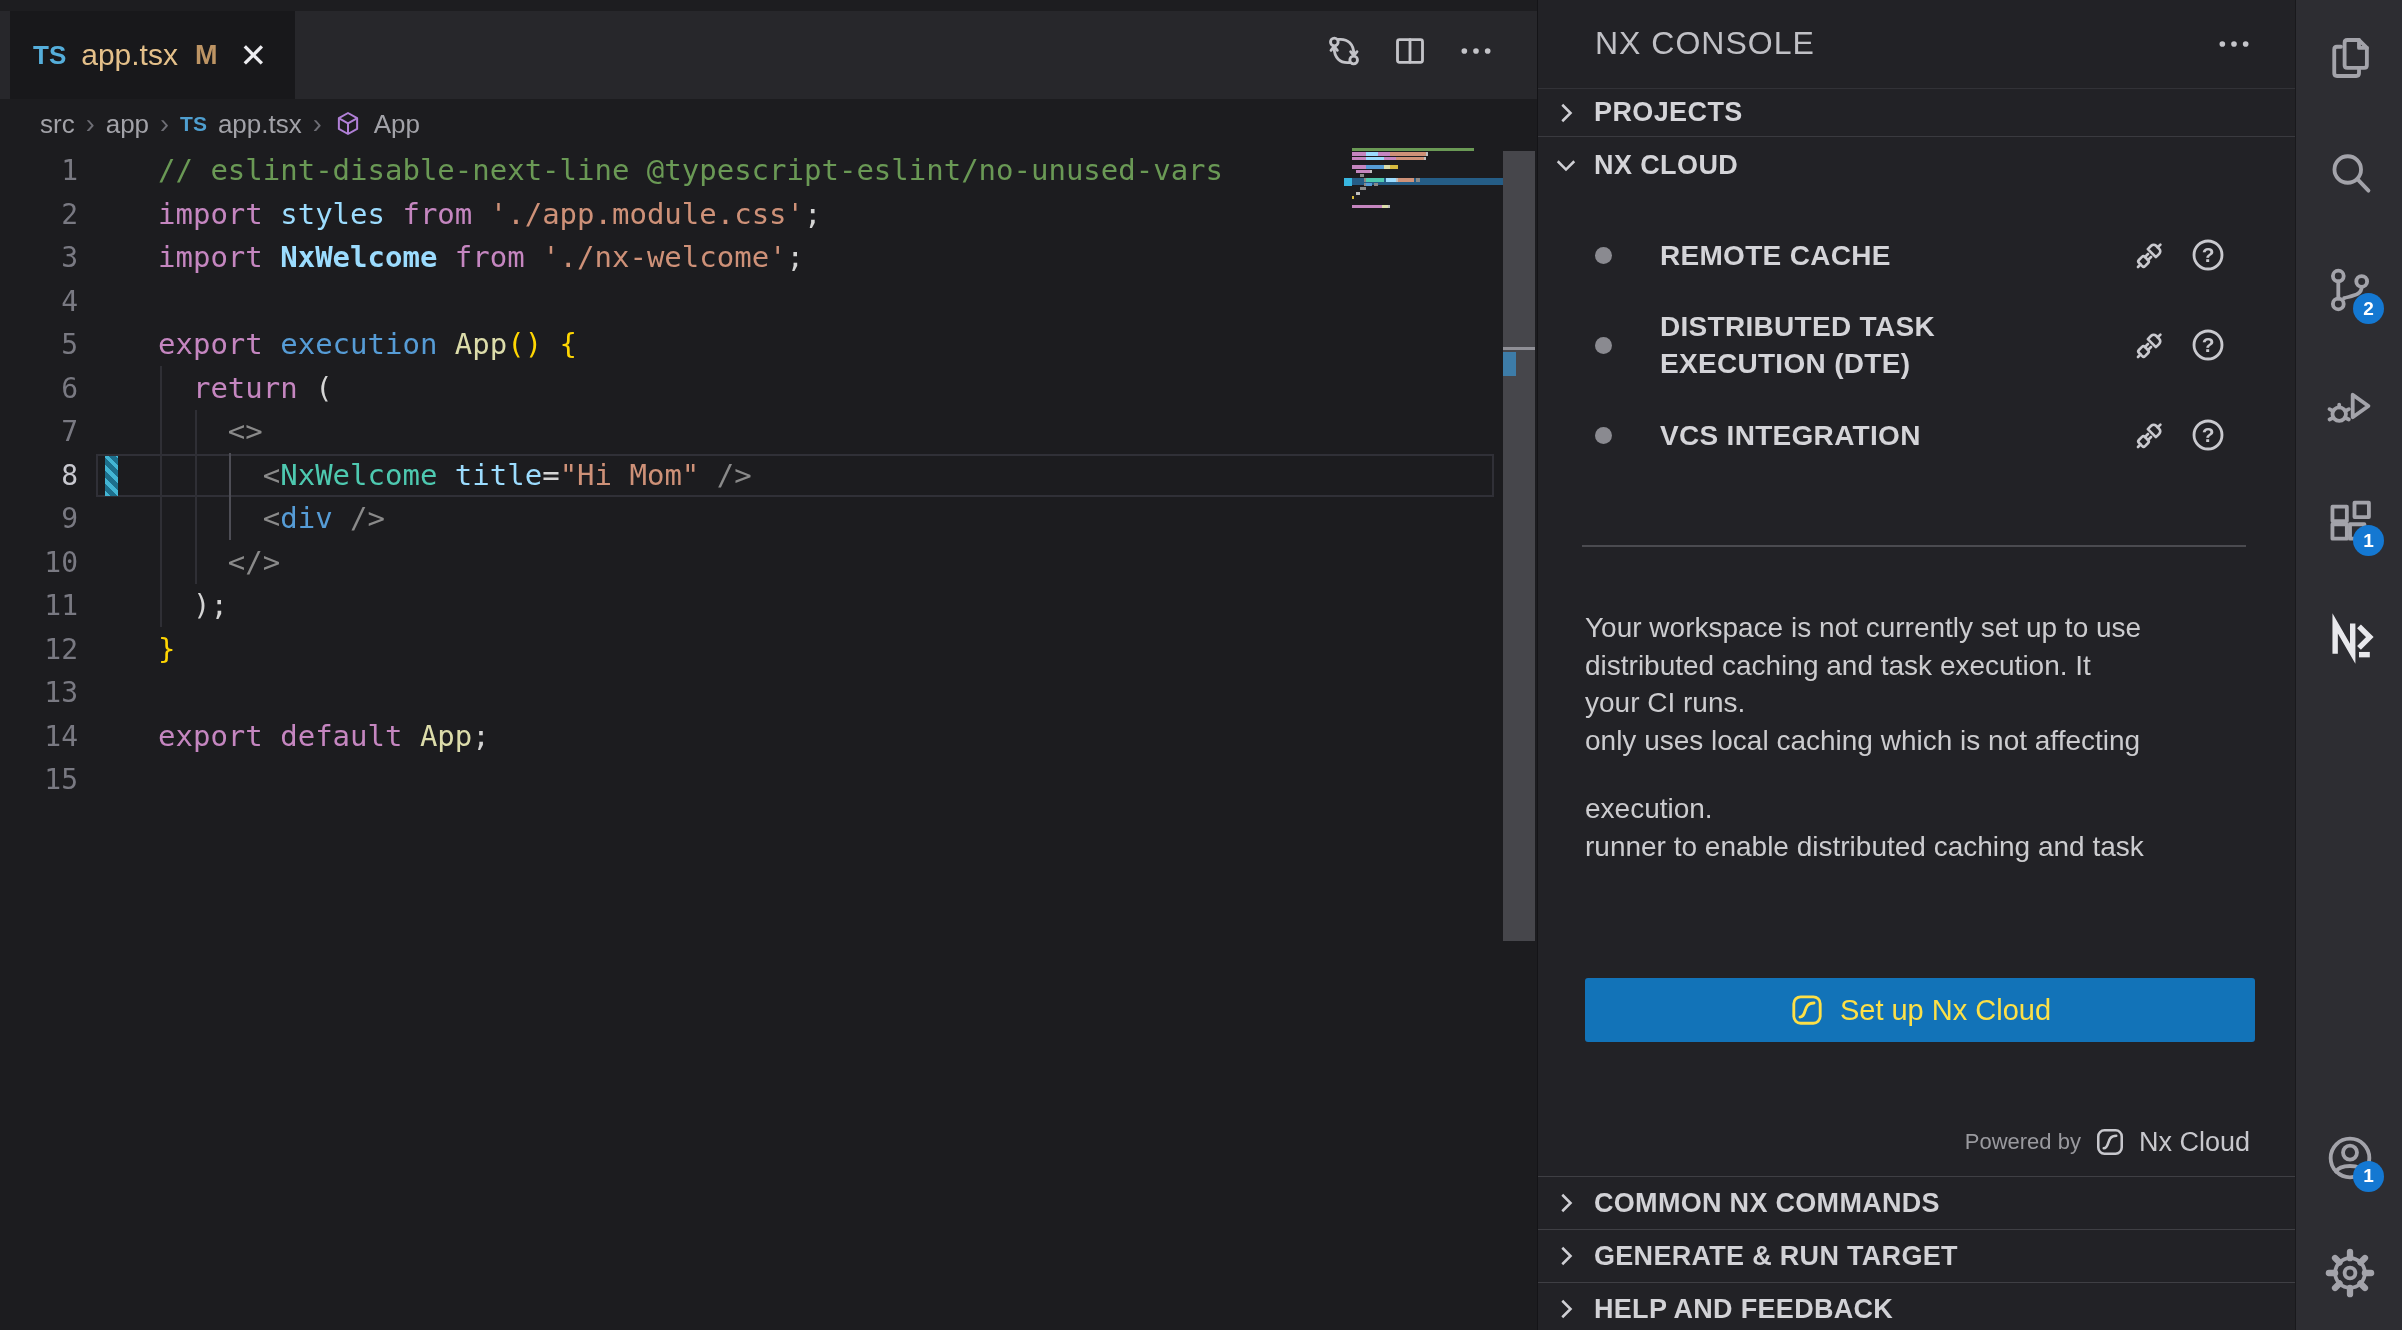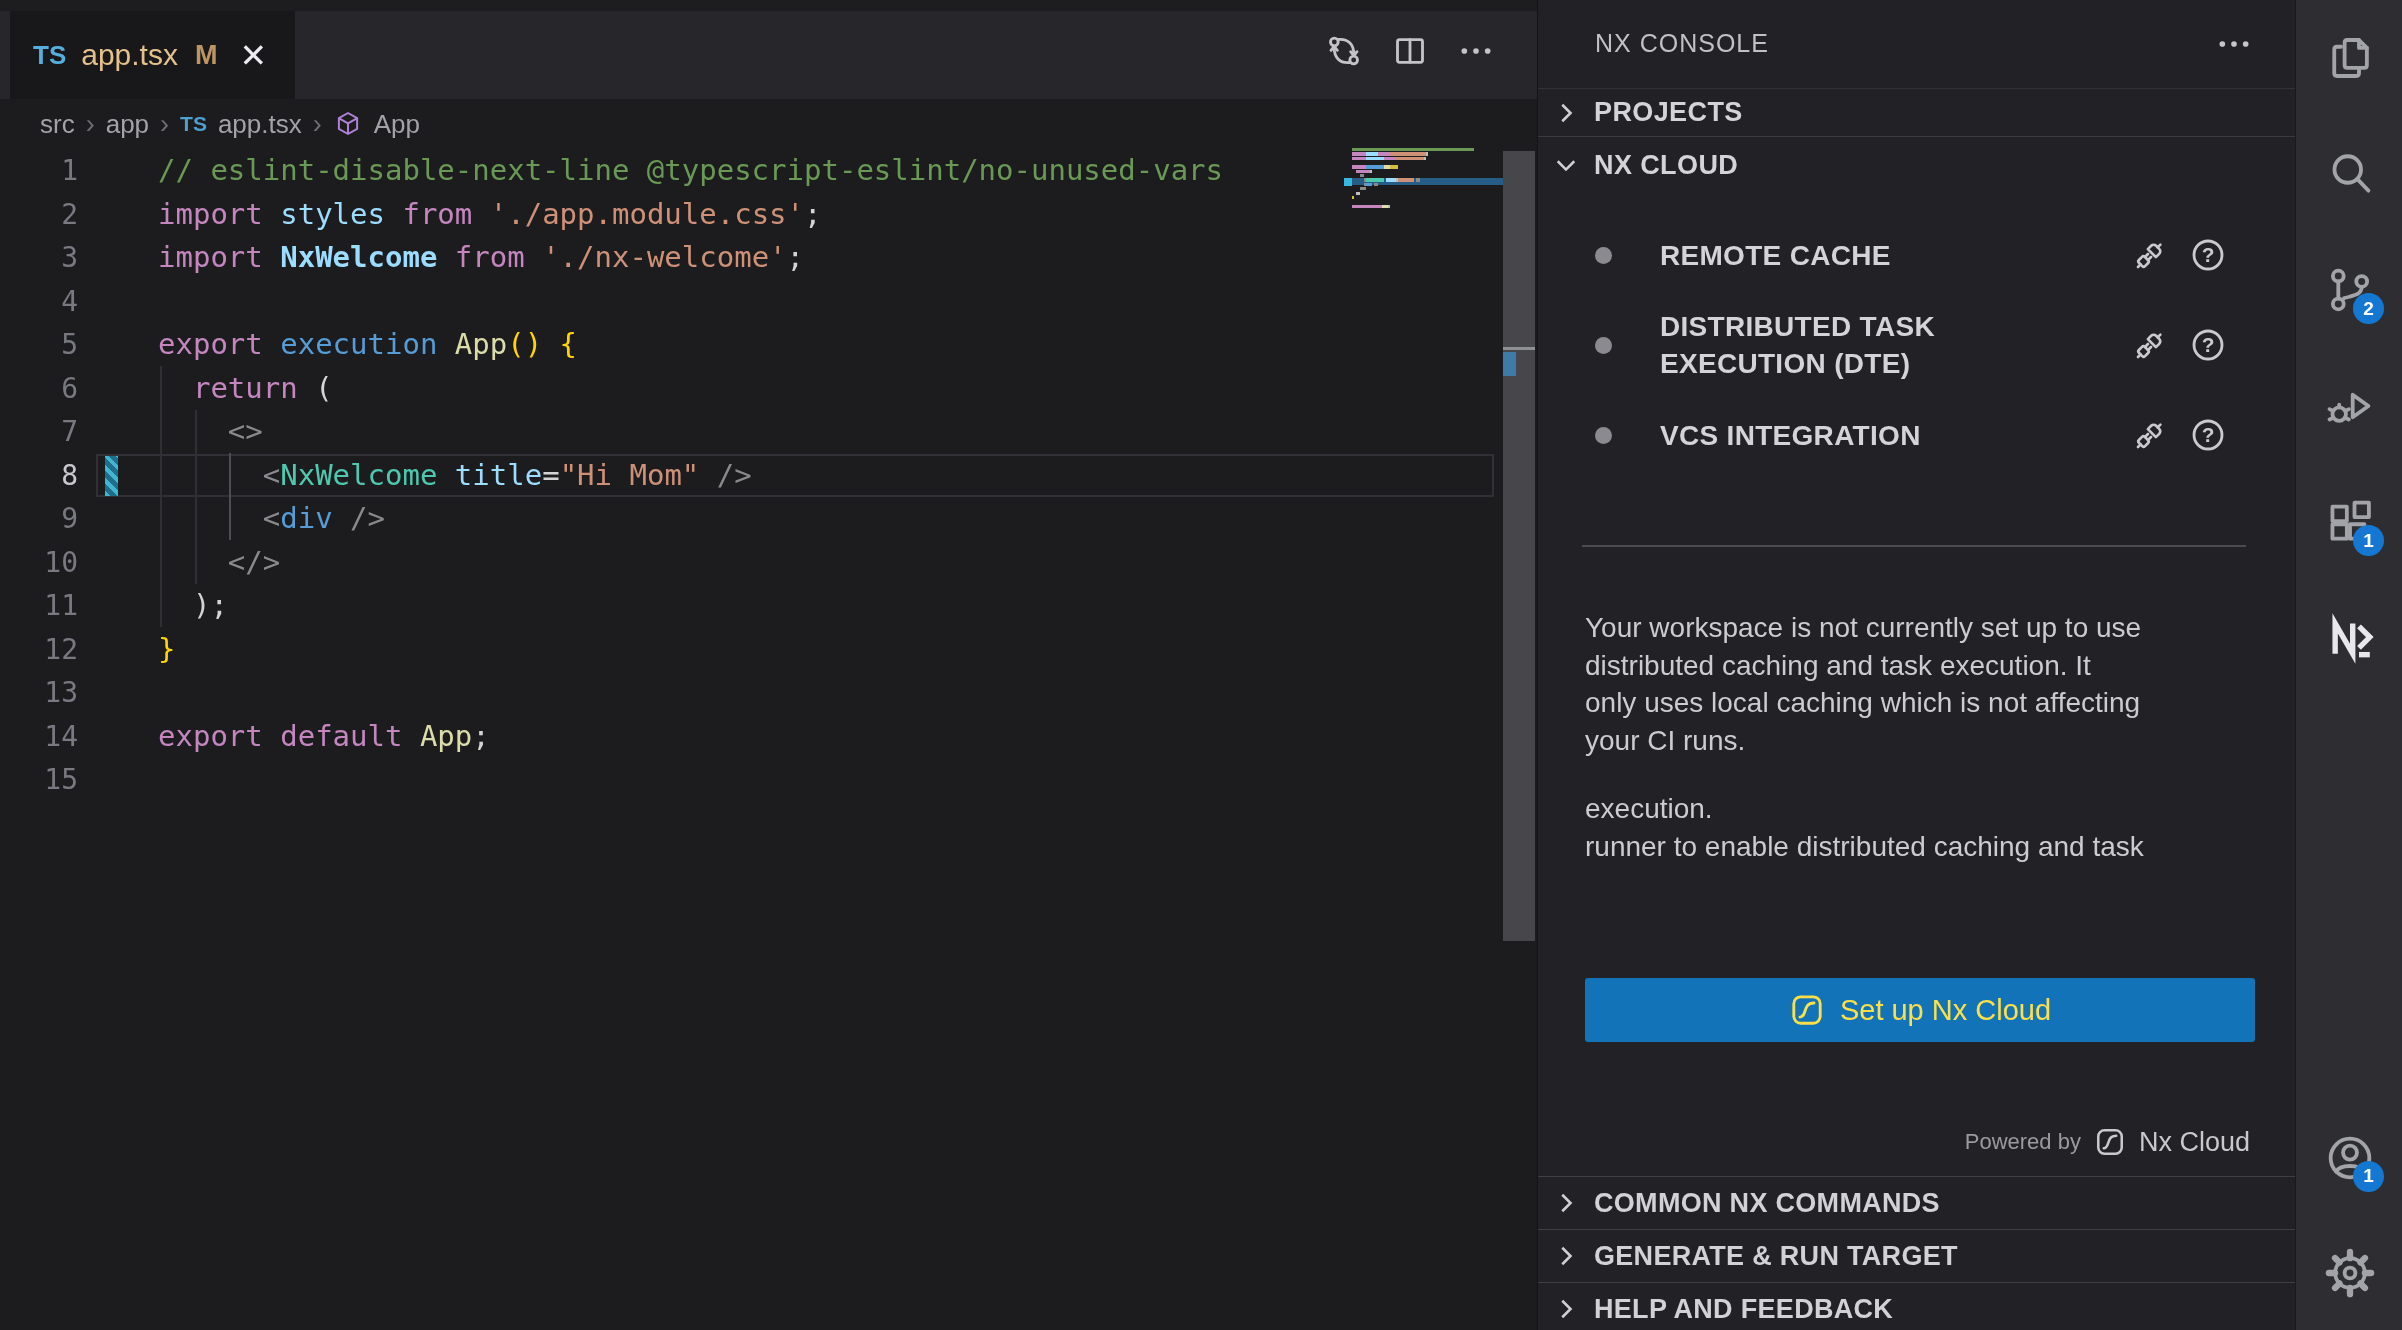--- a/index.html
+++ b/index.html
@@ -55,21 +55,21 @@
   #mm-cur-bar { position:absolute; left:8px; top:29.5px; width:151px; height:7px; background:rgba(40,110,160,0.8); }
   #scrollbar { position:absolute; left:1503px; top:0; width:34px; height:1330px; }
   #sb-thumb { position:absolute; left:0; top:140px; width:32px; height:790px; background:#46464b; }
   #sb-cursor-line { position:absolute; left:0; top:336px; width:32px; height:3px; background:#8f8f96; }
   #sb-mod-marker { position:absolute; left:0; top:341px; width:13px; height:24px; background:#3d7ca8; }
 
   
   #panel { position:absolute; left:1537px; top:0; width:758px; height:1330px; background:#222226;
            border-left:1px solid #141417; }
   #panel-header { position:absolute; left:0; top:0; width:758px; height:87px; display:flex; align-items:center; }
-  #panel-title { margin-left:57px; font-size:25px; color:#c0c0c5; letter-spacing:1px; }
+  #panel-title { margin-left:57px; font-size:32px; color:#c0c0c5; letter-spacing:1px; }
   #panel-more { position:absolute; right:38px; top:20px; width:48px; height:48px; display:flex;
                 align-items:center; justify-content:center; color:#c5c5ca; }
   #panel-more svg { width:40px; height:40px; }
 
   .section-row { position:absolute; left:0; width:758px; display:flex; align-items:center;
                  font-weight:bold; font-size:27px; color:#d4d4d8; letter-spacing:0.4px; cursor:pointer; }
   .section-row .chev { margin-left:12px; margin-right:12px; width:32px; height:32px; color:#cfcfd4; }
   .chev svg { width:32px; height:32px; }
   #section-projects { top:88px; height:49px; border-top:1px solid #323237; border-bottom:1px solid #3a3a3f; }
   #section-nxcloud { top:138px; height:54px; }
@@ -406,22 +406,22 @@
             </svg></span>
         </span>
       </div>
     </div>
 
   <div id="webview-divider"></div>
 
   <div class="wv-para" id="wv-para-1">
       <div>Your workspace is not currently set up to use</div>
       <div>distributed caching and task execution. It</div>
+      <div>your CI runs.</div>
       <div>only uses local caching which is not affecting</div>
-      <div>your CI runs.</div>
     </div>
   <div class="wv-para" id="wv-para-2">
       <div>execution.</div>
       <div>runner to enable distributed caching and task</div>
     </div>
 
   <button id="setup-btn">
     <span style="display:flex;">
         <svg viewBox="0 0 24 24" fill="none" stroke="currentColor" stroke-width="1.9" stroke-linecap="round">
           <rect x="3.2" y="3.2" width="17.6" height="17.6" rx="4.6"></rect>

